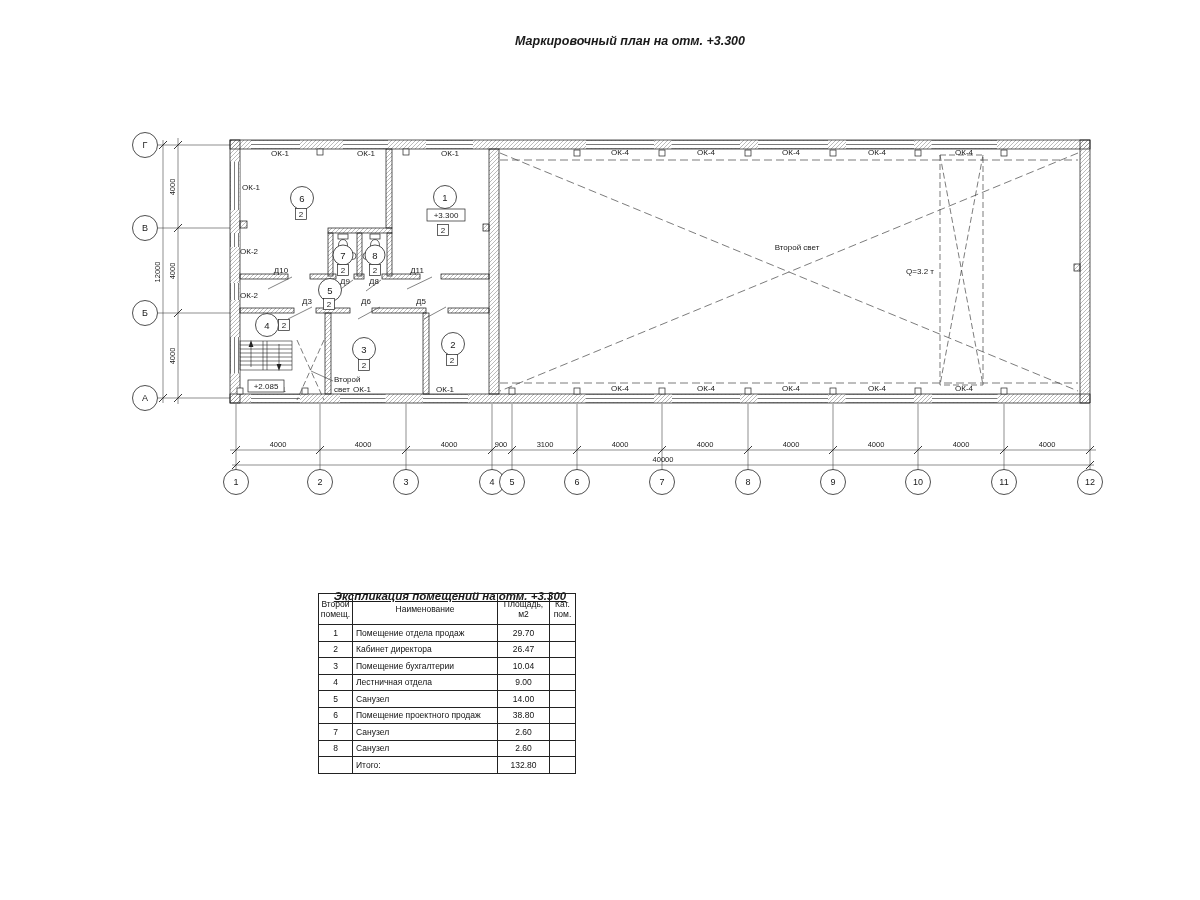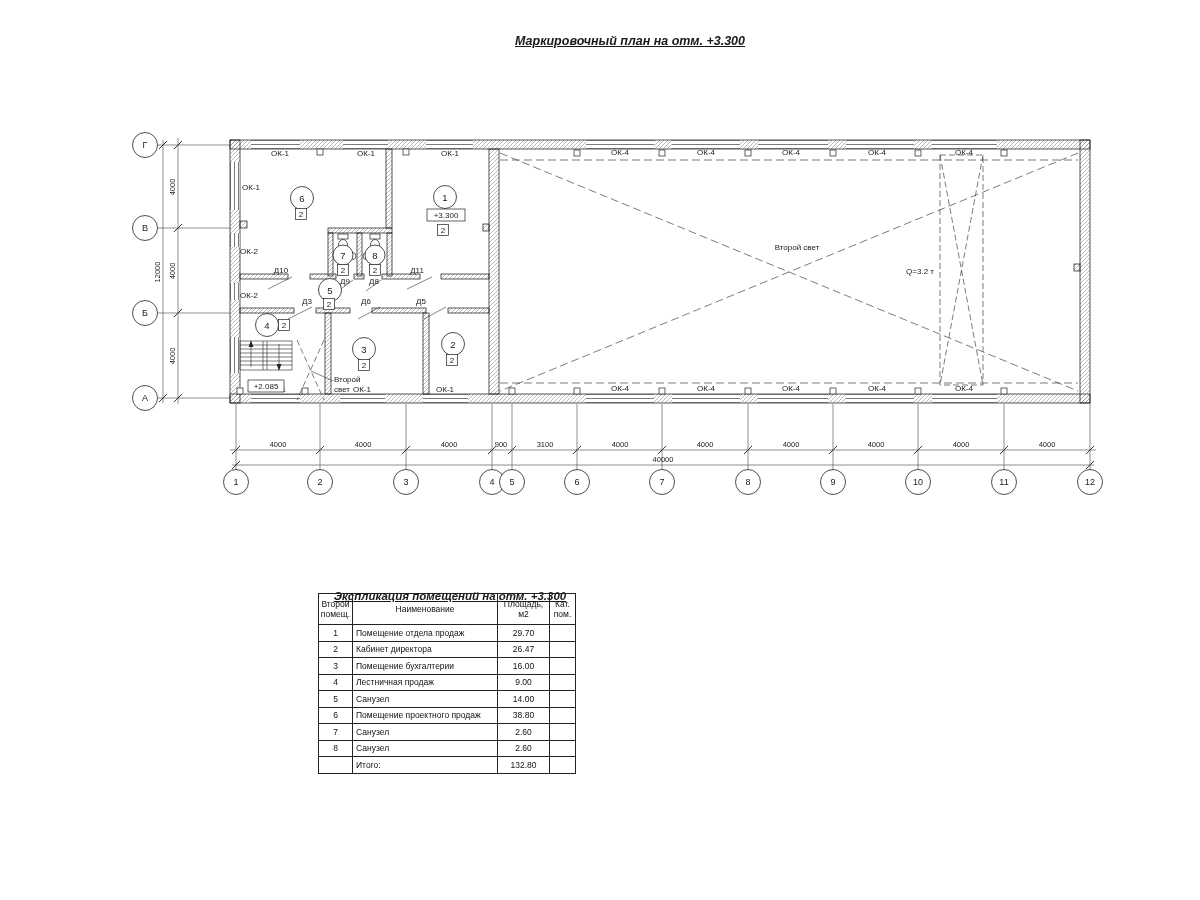--- a/index.html
+++ b/index.html
@@ -1,19 +1,19 @@
 <!DOCTYPE html>
 <html><head>
 <meta charset="utf-8">
 <style>
   html,body{margin:0;padding:0;background:#fff;}
   .page{position:relative;width:1200px;height:900px;background:#fff;overflow:hidden;
         font-family:"Liberation Sans",sans-serif;color:#1a1a1a;}
   .main-title{position:absolute;top:34px;left:630px;transform:translateX(-50%);
-        font-style:italic;font-weight:bold;font-size:12.5px;text-decoration:underline;white-space:nowrap;}
+        font-style:italic;font-weight:bold;font-size:12.5px;white-space:nowrap;}
   .table-title{position:absolute;top:566px;left:450px;transform:translateX(-50%);
         font-style:italic;font-weight:bold;font-size:11.5px;text-decoration:underline;white-space:nowrap;margin-top:24px;}
   svg text{fill:#1a1a1a;font-family:"Liberation Sans",sans-serif;}
   .t75{font-size:7.5px;} .t8{font-size:8px;} .t9{font-size:9px;} .t95{font-size:9.5px;}
   .mid{text-anchor:middle;} .end{text-anchor:end;}
   .schedule{position:absolute;left:318px;top:593px;border-collapse:collapse;table-layout:fixed;width:257px;
         font-size:8.5px;color:#111;}
   .schedule td,.schedule th{border:1px solid #222;padding:0 3px;font-weight:normal;overflow:hidden;}
   .schedule th{height:30px;text-align:center;line-height:1.2;padding:0 1px;}
   .schedule td{height:15.5px;}
@@ -440,26 +440,26 @@
       </tr>
       <tr>
         <td class="c">2</td>
         <td>Кабинет директора</td>
         <td class="c">26.47</td>
         <td class="c"></td>
       </tr>
       <tr>
         <td class="c">3</td>
         <td>Помещение бухгалтерии</td>
-        <td class="c">16.00</td>
+        <td class="c">10.04</td>
         <td class="c"></td>
       </tr>
       <tr>
         <td class="c">4</td>
-        <td>Лестничная продаж</td>
+        <td>Лестничная отдела</td>
         <td class="c">9.00</td>
         <td class="c"></td>
       </tr>
       <tr>
         <td class="c">5</td>
         <td>Санузел</td>
         <td class="c">14.00</td>
         <td class="c"></td>
       </tr>
       <tr>

